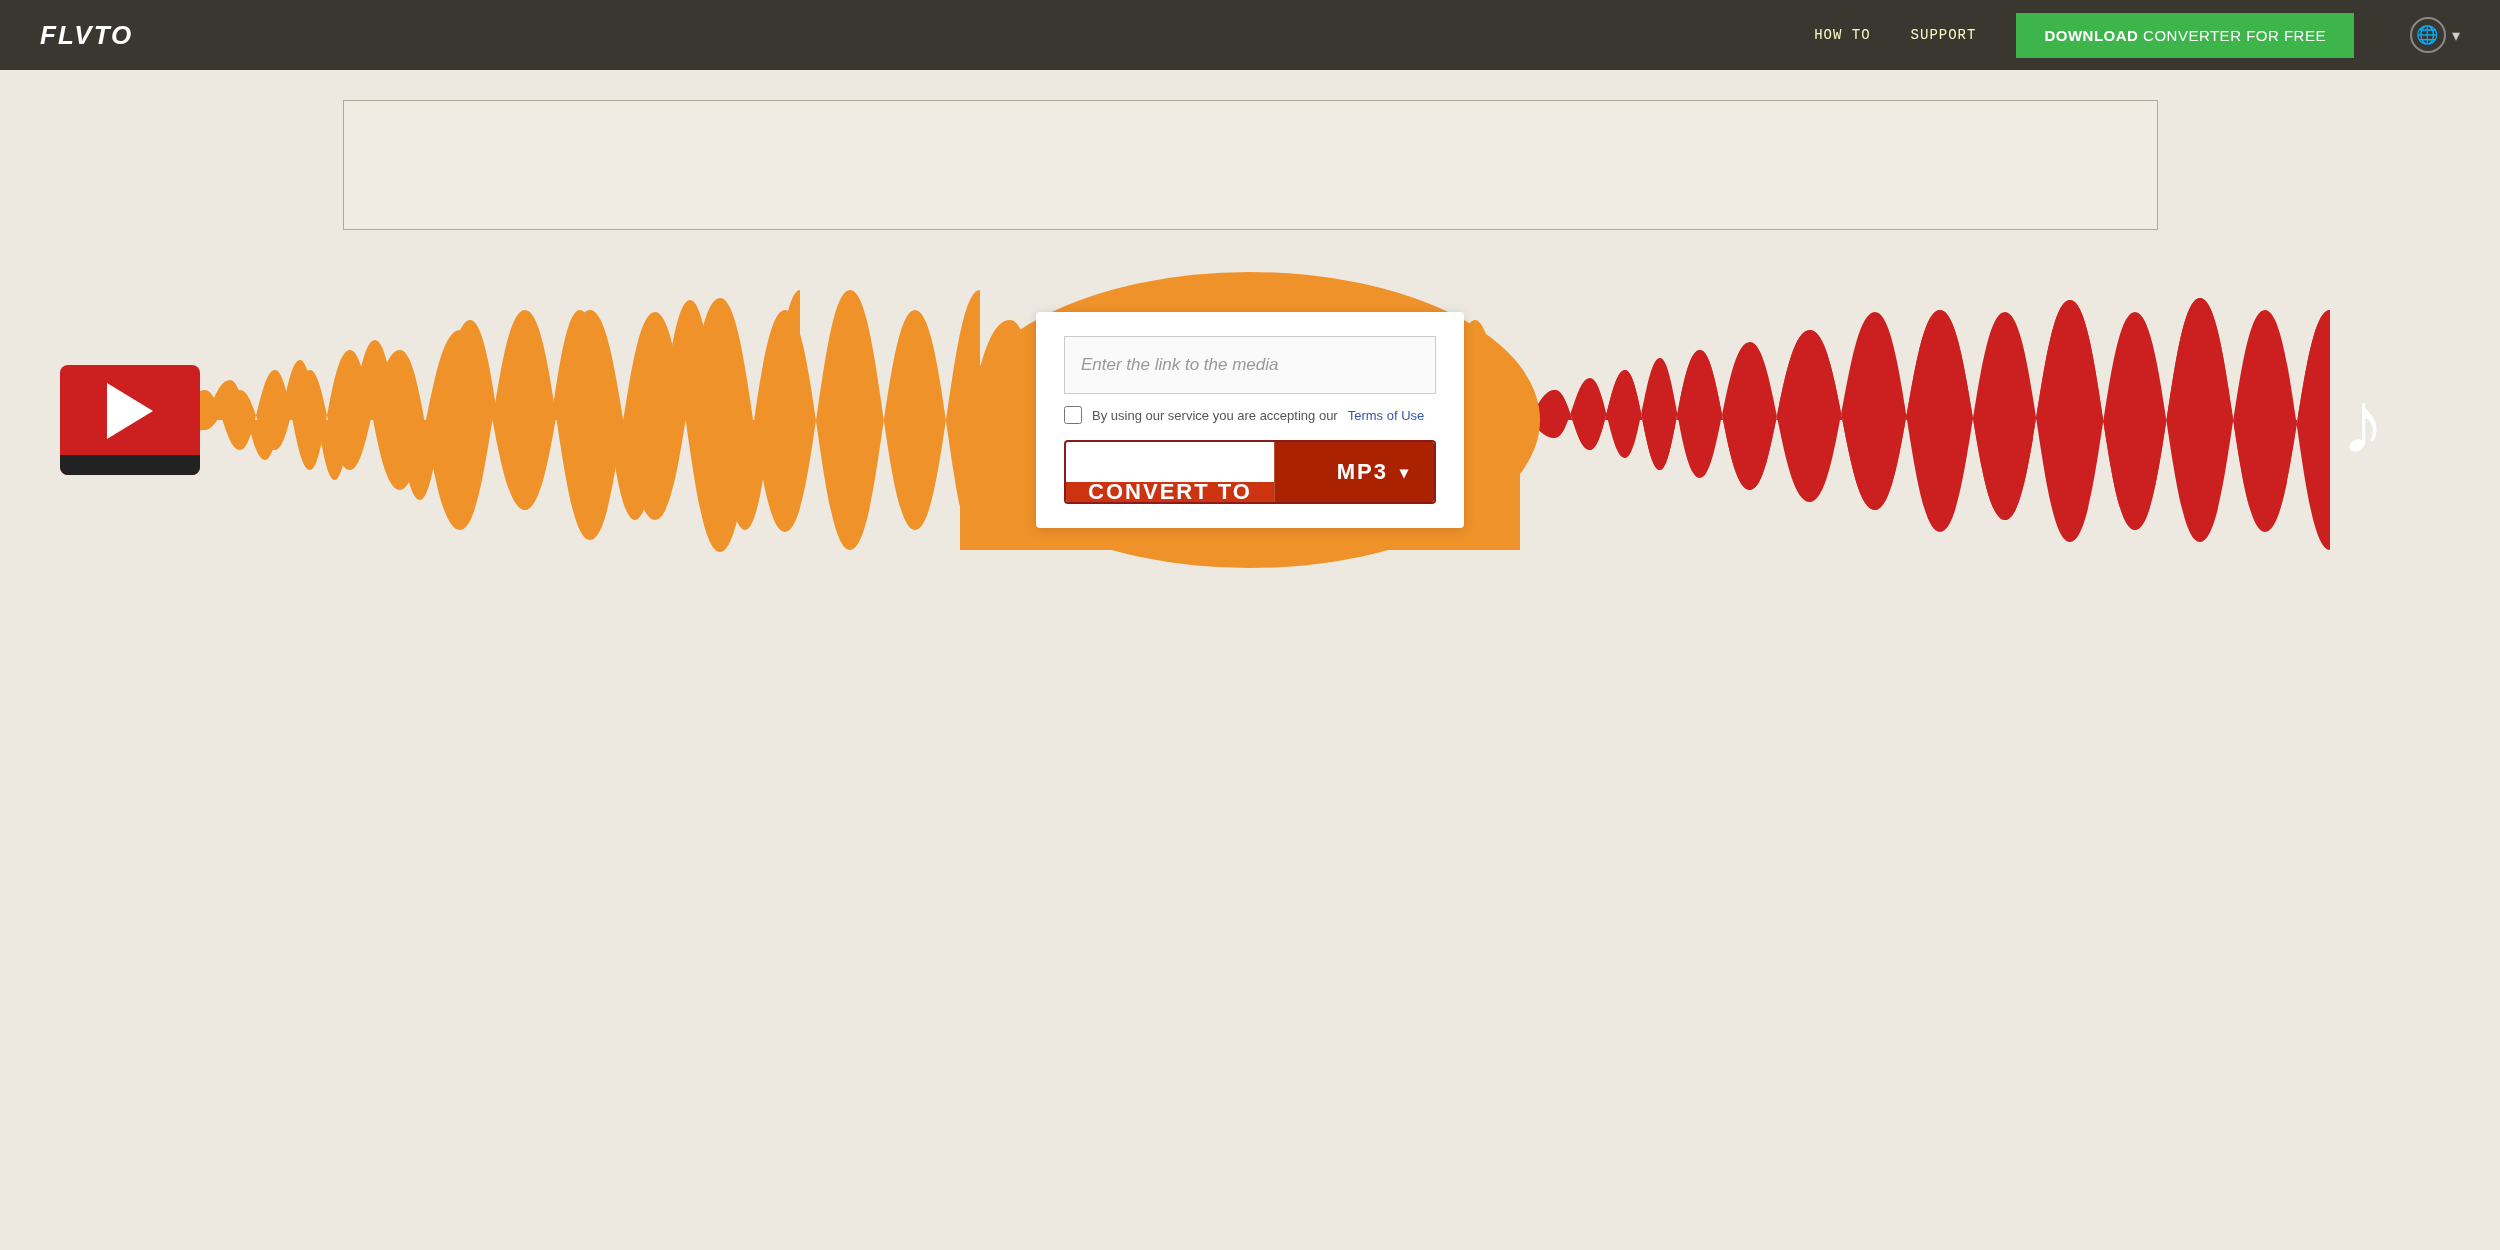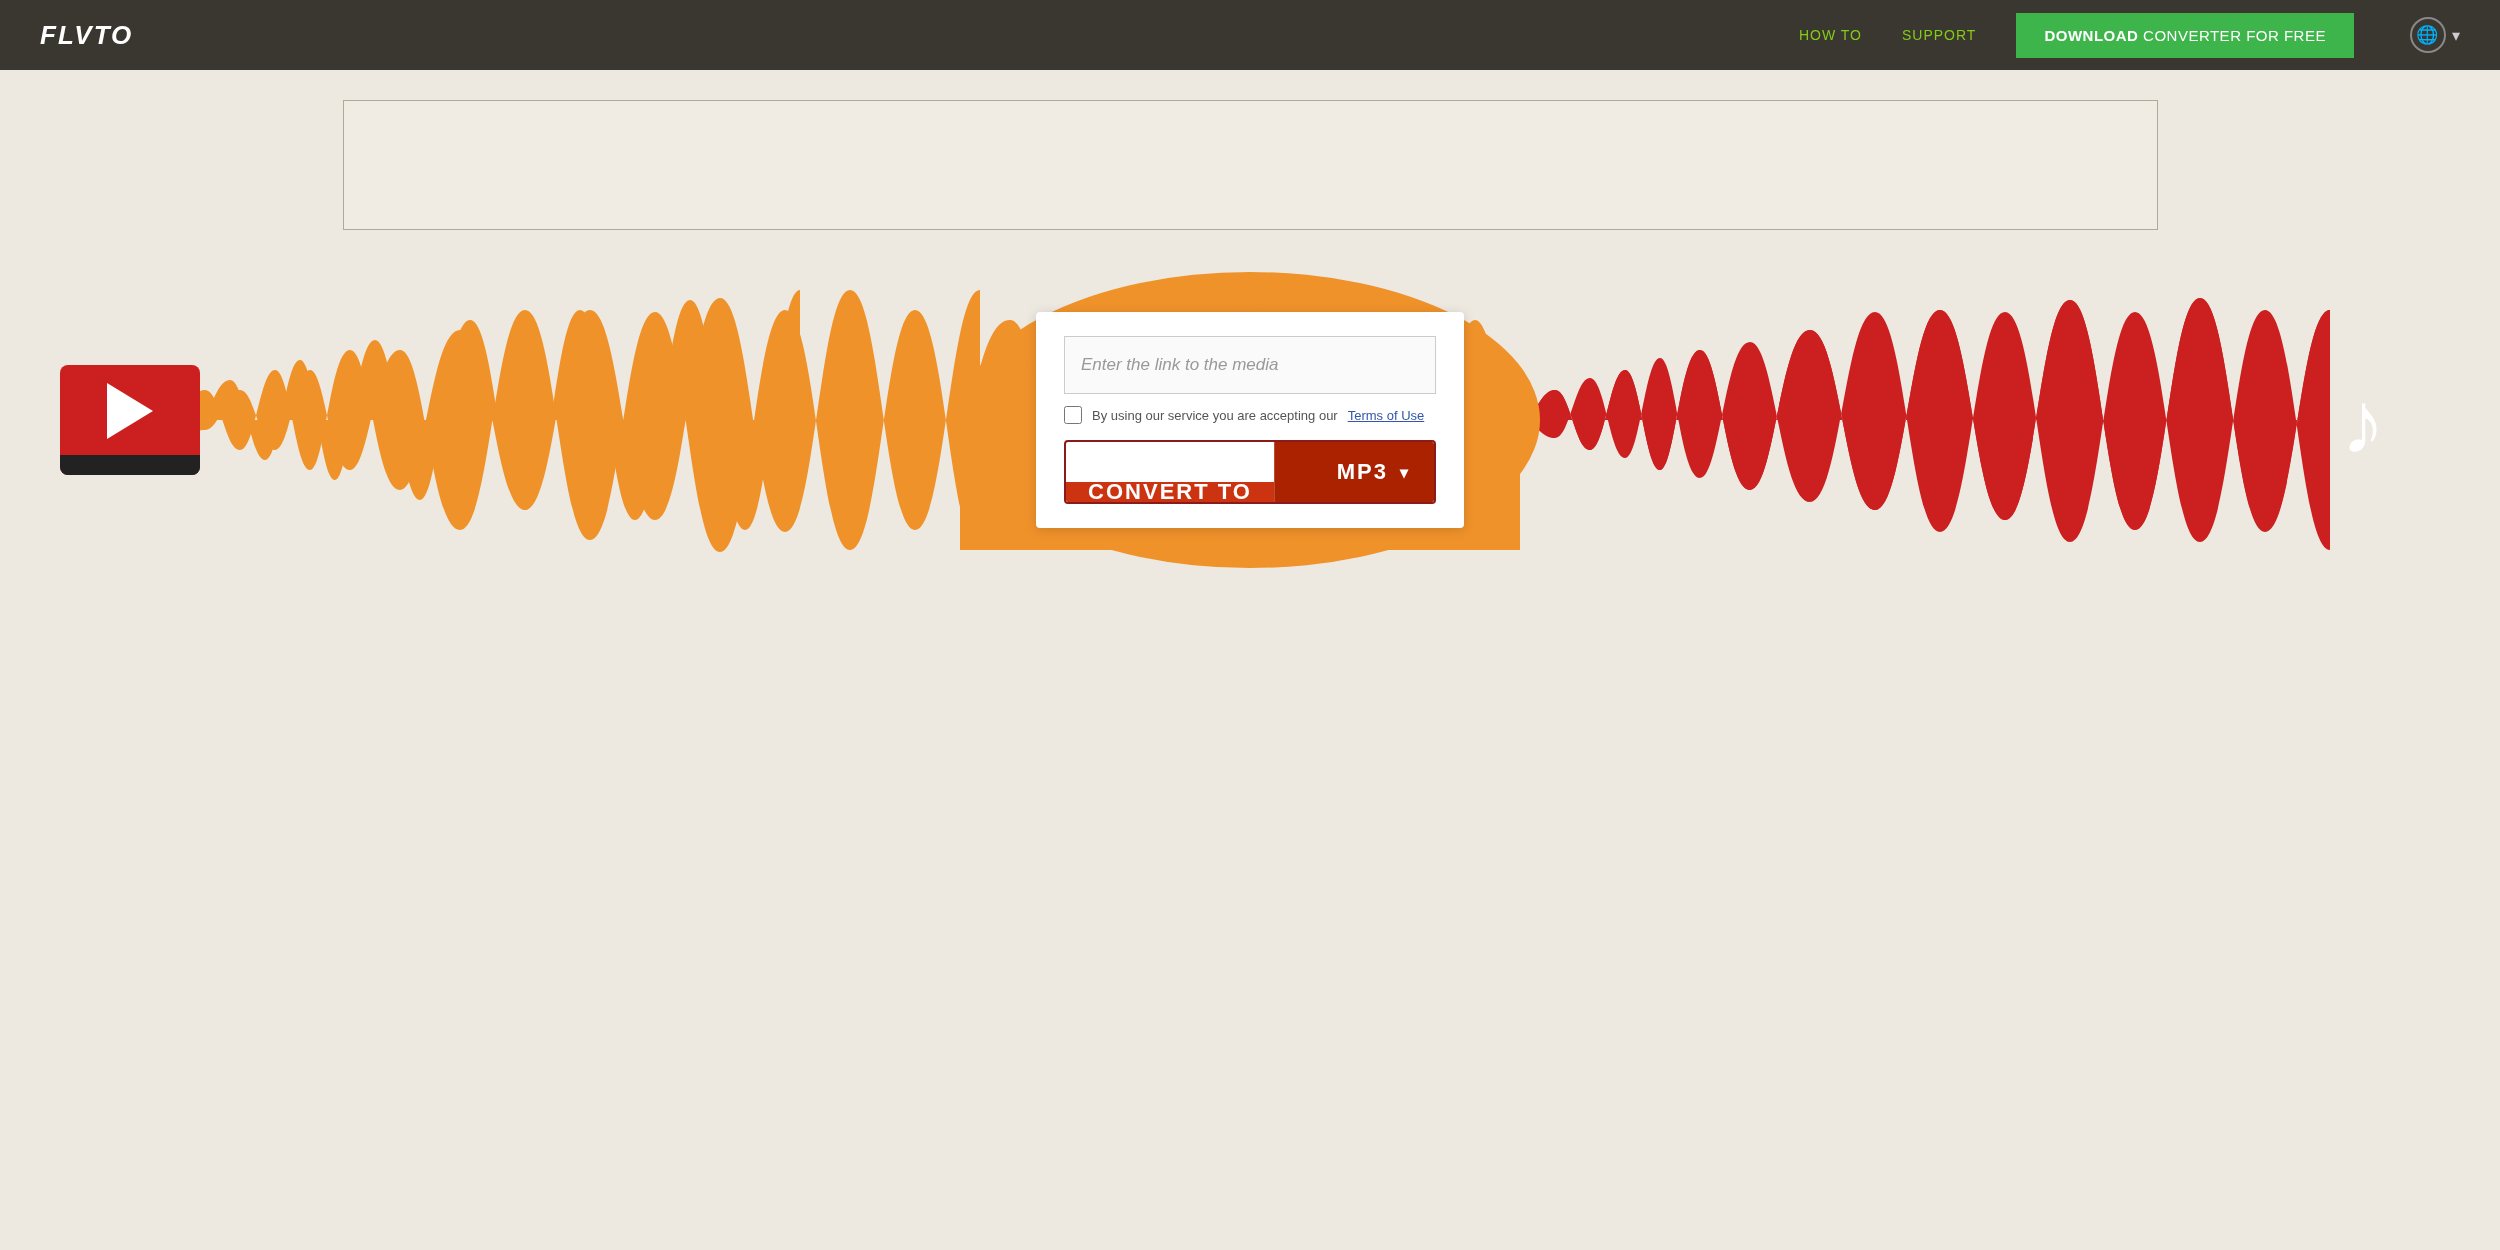--- a/index.html
+++ b/index.html
@@ -29,25 +29,26 @@
       font-style: italic;
     }
 
     .nav-links {
       display: flex;
       align-items: center;
       gap: 40px;
     }
 
     .nav-link {
-      color: #84cc16;
+      color: #fef9c3;
       text-decoration: none;
       font-size: 14px;
       letter-spacing: 1px;
       text-transform: uppercase;
+      font-family: Liberation Mono, monospace;
     }
 
     .nav-download-btn {
       background-color: #3db54a;
       color: #ffffff;
       border: none;
       padding: 14px 28px;
       font-size: 15px;
       font-weight: bold;
       cursor: pointer;
@@ -204,21 +205,20 @@
     }
 
     .terms-checkbox {
       width: 18px;
       height: 18px;
       cursor: pointer;
     }
 
     .terms-link {
       color: #3355aa;
-      text-decoration: underline;
       cursor: pointer;
     }
 
     
     .convert-btn-row {
       display: flex;
       width: 100%;
       height: 64px;
       border: 2px solid #8b1a1a;
       border-radius: 4px;

